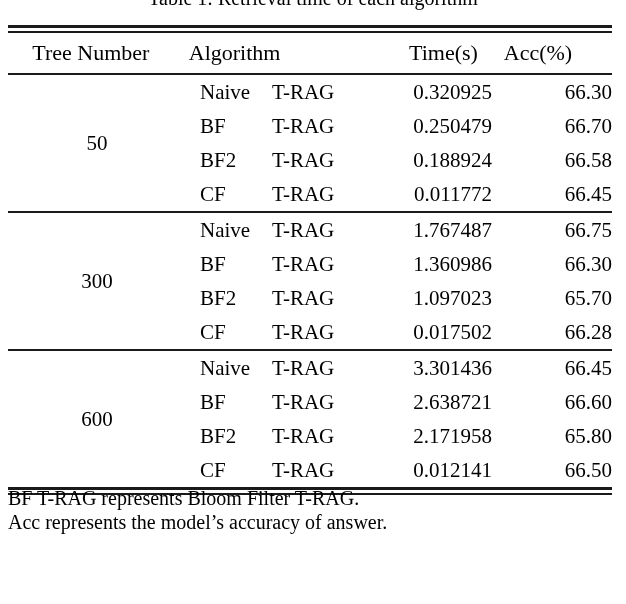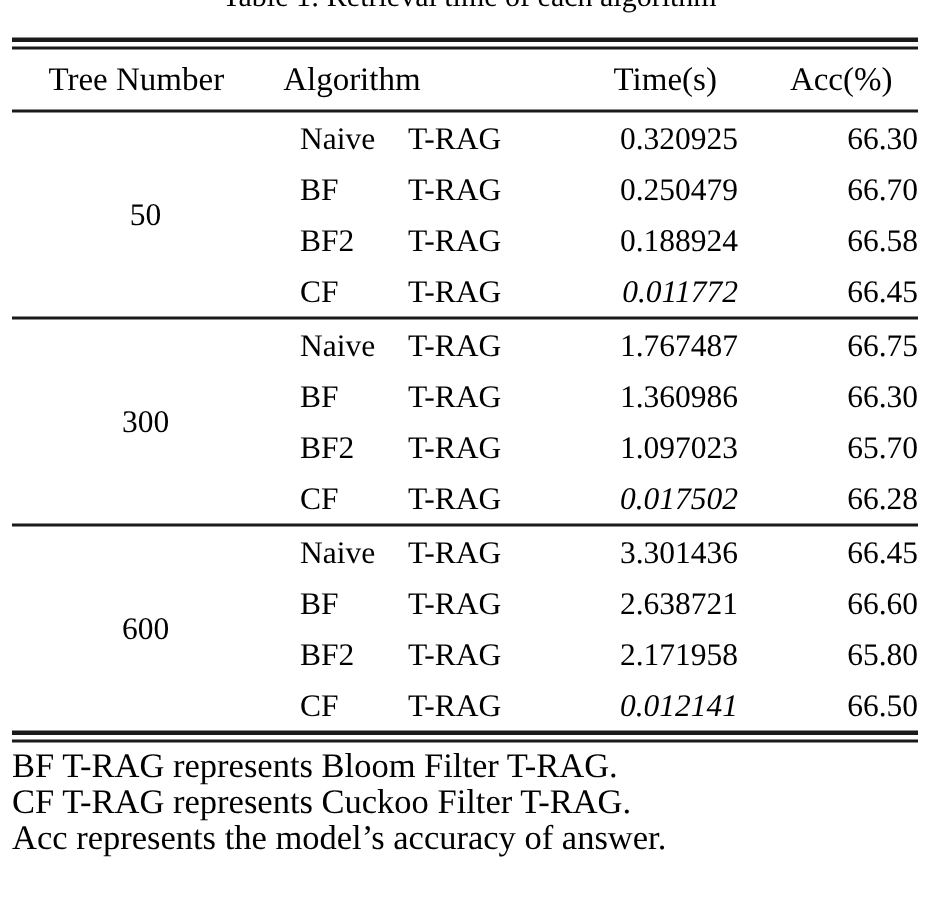--- a/index.html
+++ b/index.html
@@ -64,21 +64,21 @@
   }
 
   
   .hdr td {
     height: 40px;
     font-size: 22px;
   }
   .hdr .c-tree  { text-align: center; }
   .hdr .c-alg   { text-align: left;   padding-left: 15px; margin-top: 20px; }
   .hdr .c-time  { text-align: right;  padding-right: 3px; }
-  .hdr .c-acc   { text-align: right;  padding-right: 17px; }
+  .hdr .c-acc   { text-align: center;  padding-right: 17px; }
 
   
   .brow td { height: 34px; }
 
   .c-tree {
     width: 178px;
     text-align: center;
   }
   .c-alg {
     width: 186px;
@@ -106,29 +106,29 @@
     position: absolute;
     left: 14px;
     top: 0;
   }
   .alg-suffix {
     position: absolute;
     left: 86px;
     top: 0;
   }
 
-  .time-bold { font-weight: bold; font-style: italic; }
+  .time-bold { font-weight: bold; }
 
   
   .notes {
     position: absolute;
     left: 8px;
-    top: 499px;
+    top: 486px;
     width: 604px;
-    font-size: 23px;
+    font-size: 20px;
     line-height: 24px;
   }
   .notes div { white-space: nowrap; }
 </style>
 </head>
 <body>
 
 <div id="page">
 
   <div class="caption">Table 1: Retrieval time of each algorithm</div>
@@ -295,17 +295,16 @@
     </table>
 
     <div class="rule rule-thick"></div>
     <div class="rule-gap"></div>
     <div class="rule rule-thin"></div>
 
   </div>
 
   <div class="notes">
     <div>BF T-RAG represents Bloom Filter T-RAG.</div>
-    <div>CF T-RAG represents Cuckoo Filter T-RAG.</div>
     <div>Acc represents the model’s accuracy of answer.</div>
   </div>
 
 </div>
 
 </body></html>

